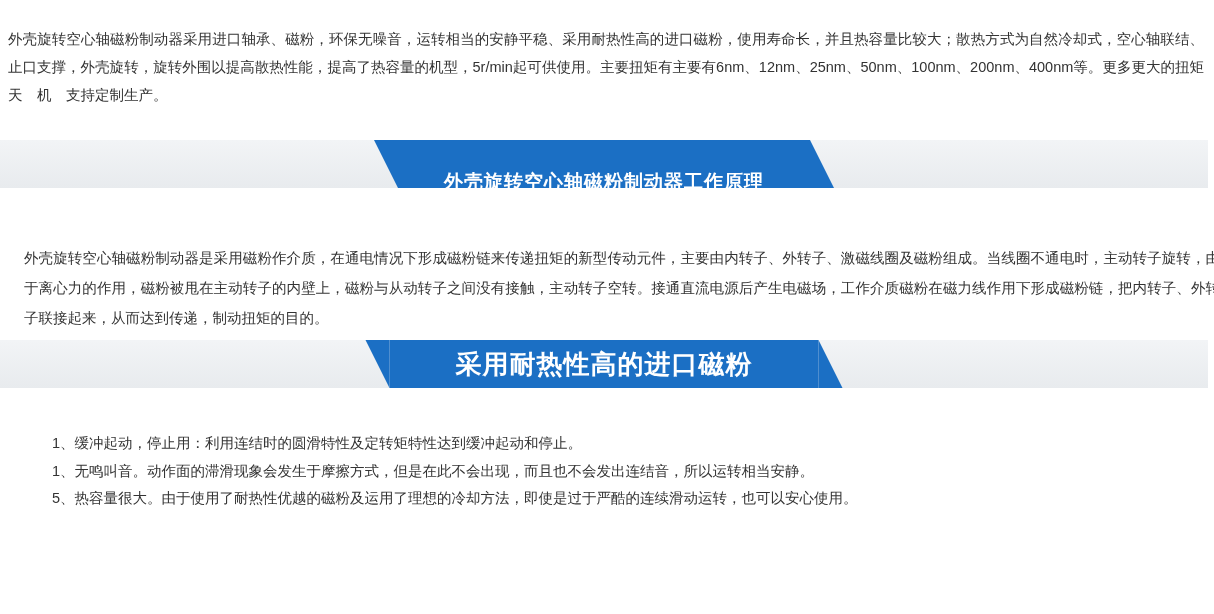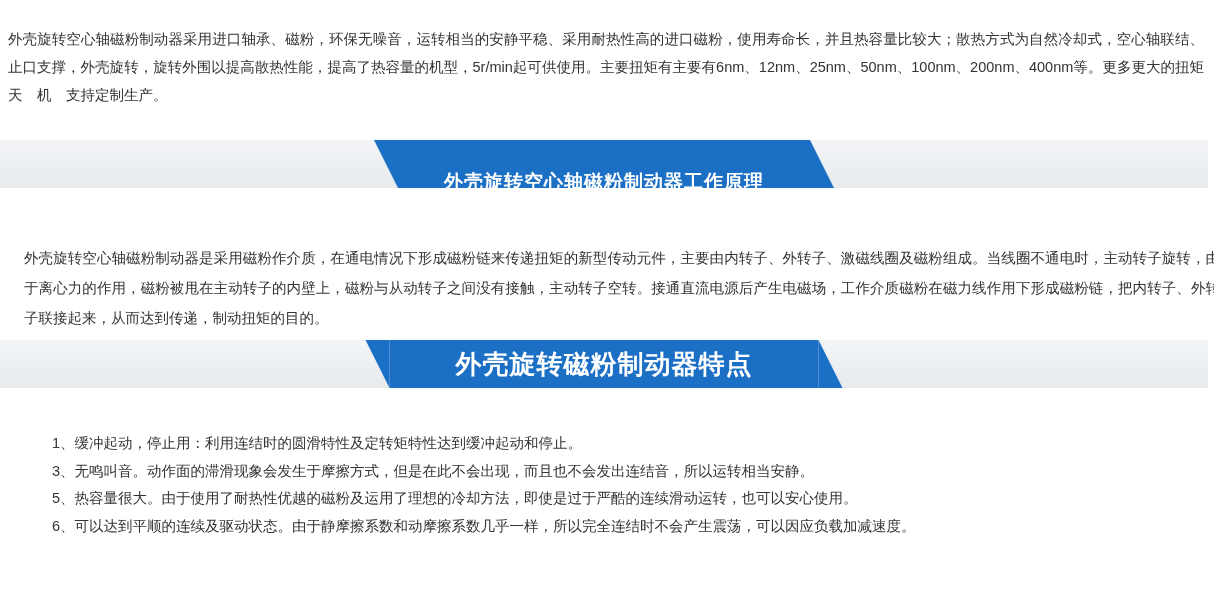--- a/index.html
+++ b/index.html
@@ -118,24 +118,23 @@
   <div class="banner" id="banner-1">
     <div class="center">
       <span class="banner-title">外壳旋转空心轴磁粉制动器工作原理</span>
     </div>
   </div>
 
   <p class="body-text" id="principle-text">外壳旋转空心轴磁粉制动器是采用磁粉作介质，在通电情况下形成磁粉链来传递扭矩的新型传动元件，主要由内转子、外转子、激磁线圈及磁粉组成。当线圈不通电时，主动转子旋转，由于离心力的作用，磁粉被甩在主动转子的内壁上，磁粉与从动转子之间没有接触，主动转子空转。接通直流电源后产生电磁场，工作介质磁粉在磁力线作用下形成磁粉链，把内转子、外转子联接起来，从而达到传递，制动扭矩的目的。</p>
 
   <div class="banner" id="banner-2">
     <div class="center">
-      <span class="banner-title">外壳旋转磁粉制动器特点</span>
+      <span class="banner-title">采用耐热性高的进口磁粉</span>
     </div>
   </div>
 
   <ul class="feature-list">
     <li>1、缓冲起动，停止用：利用连结时的圆滑特性及定转矩特性达到缓冲起动和停止。</li>
-    <li>3、无鸣叫音。动作面的滞滑现象会发生于摩擦方式，但是在此不会出现，而且也不会发出连结音，所以运转相当安静。</li>
+    <li>1、无鸣叫音。动作面的滞滑现象会发生于摩擦方式，但是在此不会出现，而且也不会发出连结音，所以运转相当安静。</li>
     <li>5、热容量很大。由于使用了耐热性优越的磁粉及运用了理想的冷却方法，即使是过于严酷的连续滑动运转，也可以安心使用。</li>
-    <li>6、可以达到平顺的连续及驱动状态。由于静摩擦系数和动摩擦系数几乎一样，所以完全连结时不会产生震荡，可以因应负载加减速度。</li>
   </ul>
 
 </div>
 
 </body></html>

